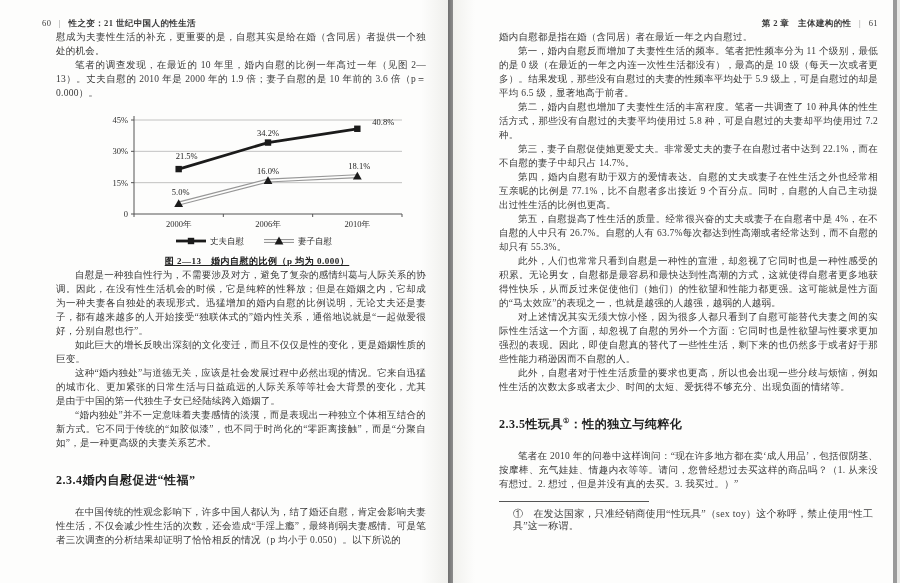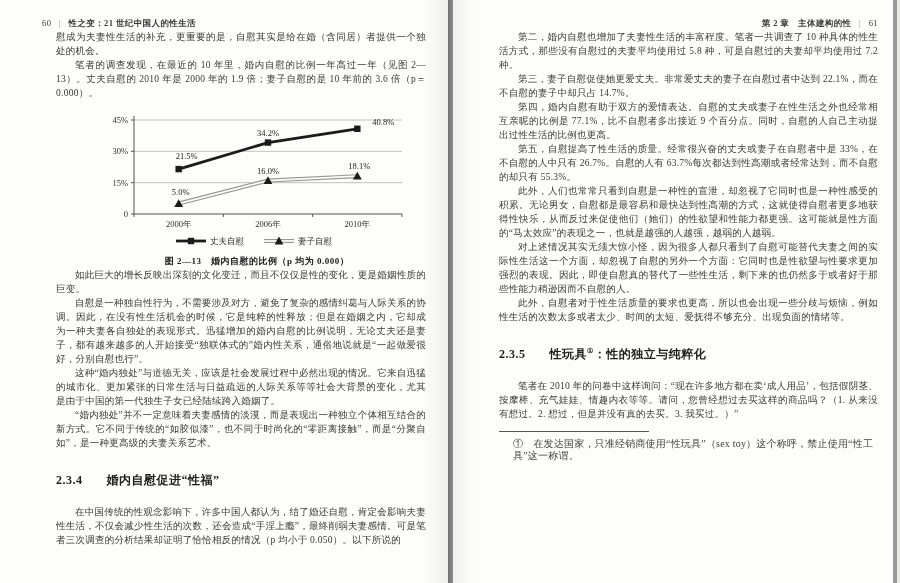--- a/index.html
+++ b/index.html
@@ -28,28 +28,28 @@
   .rh-bold{font-weight:700;}
 
   p.body{
     font-size:9.5px;line-height:14px;margin:0;text-align:justify;
     letter-spacing:.25px;
   }
   p.indent{text-indent:2em;}
   p.first{}
 
   .sec-heading{font-size:12px;font-weight:700;color:#1e1e1e;margin:22px 0 16px 0;letter-spacing:.5px;}
-  .sec-heading .sec-num{margin-right:24px;}
+  .sec-heading .sec-num{margin-right:0;}
   sup.fn{font-size:7px;vertical-align:super;line-height:0;}
 
   figure.chart-fig{margin:10px 0 0 38px;width:326px;}
   figure.chart-fig svg{display:block;}
   figcaption{
     font-size:9px;font-weight:700;text-align:center;color:#222;
-    margin-top:3px;letter-spacing:.5px;
+    margin-top:3px;letter-spacing:.5px;text-decoration:underline;
   }
   .after-fig{margin-top:13px;}
 
   .footnote-block{margin-top:10px;}
   .footnote-rule{width:150px;border-top:1px solid #555;margin:0 0 6px 0;}
   .footnote-text{font-size:10px;line-height:12px;color:#3d3d3d;margin:0;padding-left:14px;letter-spacing:.2px;}
 </style>
 </head>
 <body>
 
@@ -116,45 +116,47 @@
               <line x1="170" y1="131" x2="200" y2="131" stroke="#979797" stroke-width="4"></line>
               <line x1="170" y1="131" x2="200" y2="131" stroke="#fdfdfc" stroke-width="1.8"></line>
               <path d="M 185 126.6 L 180.6 134.4 L 189.4 134.4 Z" fill="#1b1b1b"></path>
               <text x="204" y="134" font-size="8.5" fill="#2e2e2e" font-family="&quot;Liberation Serif&quot;,serif">妻子自慰</text>
             </g>
           </svg>
         </div>
       <figcaption>图 2—13　婚内自慰的比例（p 均为 0.000）</figcaption>
     </figure>
 
+    <p class="body indent">自慰是一种独自性行为，不需要涉及对方，避免了复杂的感情纠葛与人际关系的协调。因此，在没有性生活机会的时候，它是纯粹的性释放；但是在婚姻之内，它却成为一种夫妻各自独处的表现形式。迅猛增加的婚内自慰的比例说明，无论丈夫还是妻子，都有越来越多的人开始接受“独联体式的”婚内性关系，通俗地说就是“一起做爱很好，分别自慰也行”。</p>
     <p class="body indent after-fig">如此巨大的增长反映出深刻的文化变迁，而且不仅仅是性的变化，更是婚姻性质的巨变。</p>
-    <p class="body indent">自慰是一种独自性行为，不需要涉及对方，避免了复杂的感情纠葛与人际关系的协调。因此，在没有性生活机会的时候，它是纯粹的性释放；但是在婚姻之内，它却成为一种夫妻各自独处的表现形式。迅猛增加的婚内自慰的比例说明，无论丈夫还是妻子，都有越来越多的人开始接受“独联体式的”婚内性关系，通俗地说就是“一起做爱很好，分别自慰也行”。</p>
     <p class="body indent">这种“婚内独处”与道德无关，应该是社会发展过程中必然出现的情况。它来自迅猛的城市化、更加紧张的日常生活与日益疏远的人际关系等等社会大背景的变化，尤其是由于中国的第一代独生子女已经陆续跨入婚姻了。</p>
     <p class="body indent">“婚内独处”并不一定意味着夫妻感情的淡漠，而是表现出一种独立个体相互结合的新方式。它不同于传统的“如胶似漆”，也不同于时尚化的“零距离接触”，而是“分聚自如”，是一种更高级的夫妻关系艺术。</p>
 
     <h3 class="sec-heading">
       <span class="sec-num">2.3.4</span><span>婚内自慰促进“性福”</span>
     </h3>
 
     <p class="body indent">在中国传统的性观念影响下，许多中国人都认为，结了婚还自慰，肯定会影响夫妻性生活，不仅会减少性生活的次数，还会造成“手淫上瘾”，最终削弱夫妻感情。可是笔者三次调查的分析结果却证明了恰恰相反的情况（p 均小于 0.050）。以下所说的</p>
   </div>
 
   <div class="seam"></div>
 
   <div class="page page-right">
     <div class="running-header rh-right">
       <span class="rh-bold">第 2 章　主体建构的性</span>
       <span class="rh-sep">|</span>
       <span>61</span>
     </div>
 
+    <p class="body first">婚内自慰都是指在婚（含同居）者在最近一年之内自慰过。</p>
+    <p class="body indent">第一，婚内自慰反而增加了夫妻性生活的频率。笔者把性频率分为 11 个级别，最低的是 0 级（在最近的一年之内连一次性生活都没有），最高的是 10 级（每天一次或者更多）。结果发现，那些没有自慰过的夫妻的性频率平均处于 5.9 级上，可是自慰过的却是平均 6.5 级，显著地高于前者。</p>
     <p class="body indent">第二，婚内自慰也增加了夫妻性生活的丰富程度。笔者一共调查了 10 种具体的性生活方式，那些没有自慰过的夫妻平均使用过 5.8 种，可是自慰过的夫妻却平均使用过 7.2 种。</p>
     <p class="body indent">第三，妻子自慰促使她更爱丈夫。非常爱丈夫的妻子在自慰过者中达到 22.1%，而在不自慰的妻子中却只占 14.7%。</p>
     <p class="body indent">第四，婚内自慰有助于双方的爱情表达。自慰的丈夫或妻子在性生活之外也经常相互亲昵的比例是 77.1%，比不自慰者多出接近 9 个百分点。同时，自慰的人自己主动提出过性生活的比例也更高。</p>
-    <p class="body indent">第五，自慰提高了性生活的质量。经常很兴奋的丈夫或妻子在自慰者中是 33%，在不自慰的人中只有 26.7%。自慰的人有 63.7%每次都达到性高潮或者经常达到，而不自慰的却只有 55.3%。</p>
+    <p class="body indent">第五，自慰提高了性生活的质量。经常很兴奋的丈夫或妻子在自慰者中是 4%，在不自慰的人中只有 26.7%。自慰的人有 63.7%每次都达到性高潮或者经常达到，而不自慰的却只有 55.3%。</p>
     <p class="body indent">此外，人们也常常只看到自慰是一种性的宣泄，却忽视了它同时也是一种性感受的积累。无论男女，自慰都是最容易和最快达到性高潮的方式，这就使得自慰者更多地获得性快乐，从而反过来促使他们（她们）的性欲望和性能力都更强。这可能就是性方面的“马太效应”的表现之一，也就是越强的人越强，越弱的人越弱。</p>
     <p class="body indent">对上述情况其实无须大惊小怪，因为很多人都只看到了自慰可能替代夫妻之间的实际性生活这一个方面，却忽视了自慰的另外一个方面：它同时也是性欲望与性要求更加强烈的表现。因此，即使自慰真的替代了一些性生活，剩下来的也仍然多于或者好于那些性能力稍逊因而不自慰的人。</p>
     <p class="body indent">此外，自慰者对于性生活质量的要求也更高，所以也会出现一些分歧与烦恼，例如性生活的次数太多或者太少、时间的太短、爱抚得不够充分、出现负面的情绪等。</p>
 
     <h3 class="sec-heading">
       <span class="sec-num">2.3.5</span><span>性玩具</span><sup class="fn">①</sup><span>：性的独立与纯粹化</span>
     </h3>
 
     <p class="body indent">笔者在 2010 年的问卷中这样询问：“现在许多地方都在卖‘成人用品’，包括假阴茎、按摩棒、充气娃娃、情趣内衣等等。请问，您曾经想过去买这样的商品吗？（1. 从来没有想过。2. 想过，但是并没有真的去买。3. 我买过。）”</p>
 

